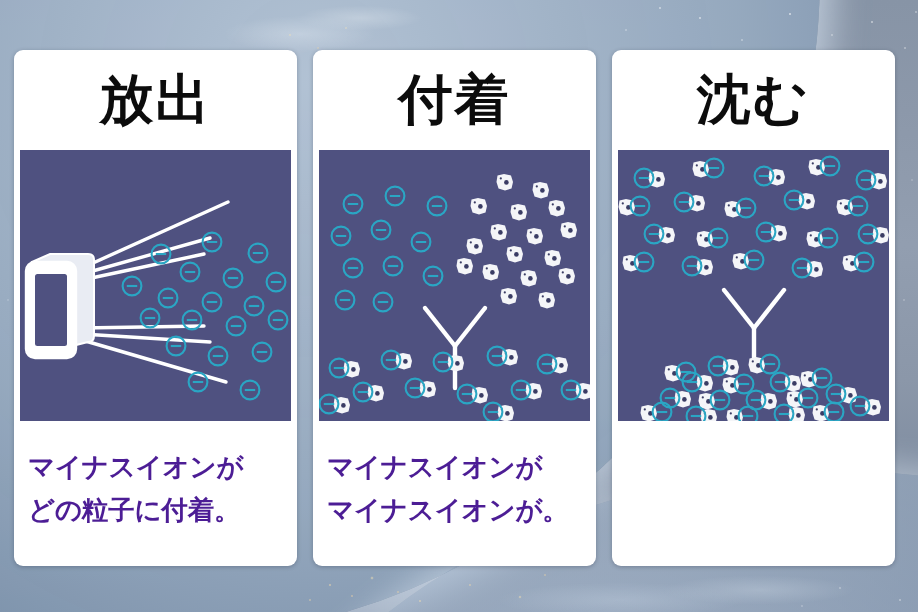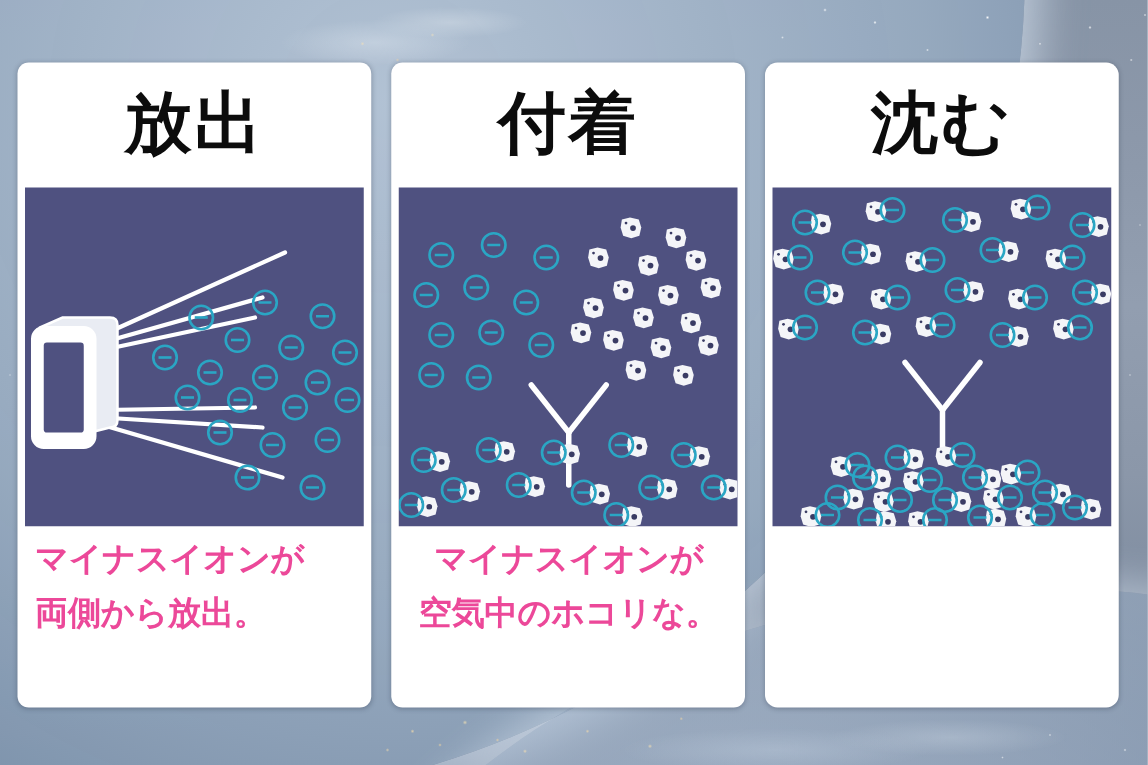--- a/index.html
+++ b/index.html
@@ -148,22 +148,22 @@
     position: absolute;
     top: 50px;
     width: 283px;
     height: 516px;
     background: #ffffff;
     border-radius: 9px;
     box-shadow: 0 1px 4px rgba(20,30,50,0.28);
     overflow: hidden;
   }
   .card.c1 { left: 14px; }
-  .card.c2 { left: 313px; text-align: center; }
-  .card.c3 { left: 612px; border-radius: 10px; }
+  .card.c2 { left: 313px; }
+  .card.c3 { left: 612px; }
 
   .card-title {
     position: absolute;
     top: 0;
     left: 0;
     width: 100%;
     height: 98px;
     display: flex;
     align-items: center;
     justify-content: center;
@@ -180,23 +180,23 @@
     top: 100px;
     width: 271px;
     height: 271px;
     background: #4f5180;
     overflow: hidden;
   }
 
   .card-caption {
     position: absolute;
     left: 14px;
-    top: 376px;
+    top: 396px;
     width: 256px;
-    color: #ec4899;
+    color: #4c1d95;
     font-size: 26.5px;
     font-weight: bold;
     line-height: 1.62;
     letter-spacing: -0.2px;
   }
   .card-caption .cl { display: block; white-space: nowrap; }
 
   
   .panel svg { display: block; width: 100%; height: 100%; }
 </style>
@@ -281,21 +281,21 @@
             <use href="#ionA" x="198" y="206"></use>
             <use href="#ionA" x="242" y="202"></use>
             <use href="#ionA" x="178" y="232"></use>
             <use href="#ionA" x="230" y="240"></use>
           </g>
         </svg>
       </div>
 
       <div class="card-caption">
         <span class="cl">マイナスイオンが</span>
-        <span class="cl">両側から放出。</span>
+        <span class="cl">どの粒子に付着。</span>
       </div>
     </div>
 
     <div class="card c2">
       <div class="card-title">付着</div>
 
       <div class="panel">
         <svg viewBox="0 0 271 271" xmlns="http://www.w3.org/2000/svg">
           <defs>
             <g id="ionB">
@@ -365,21 +365,21 @@
             <use href="#pair" x="206" y="240"></use>
             <use href="#pair" x="256" y="240"></use>
             <use href="#pair" x="14" y="254"></use>
             <use href="#pair" x="178" y="262"></use>
           </g>
         </svg>
       </div>
 
       <div class="card-caption">
         <span class="cl">マイナスイオンが</span>
-        <span class="cl">空気中のホコリな。</span>
+        <span class="cl">マイナスイオンが。</span>
       </div>
     </div>
 
     <div class="card c3">
       <div class="card-title">沈む</div>
 
       <div class="panel">
         <svg viewBox="0 0 271 271" xmlns="http://www.w3.org/2000/svg">
           <defs>
             <g id="ionC">

